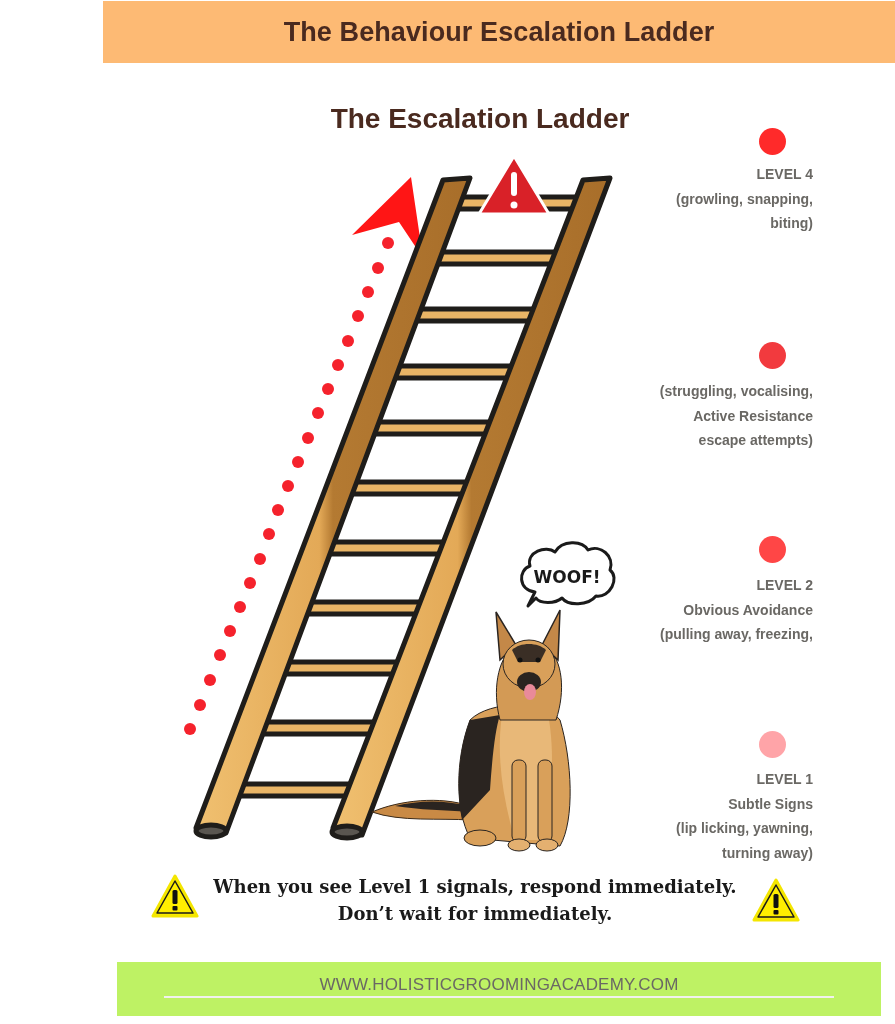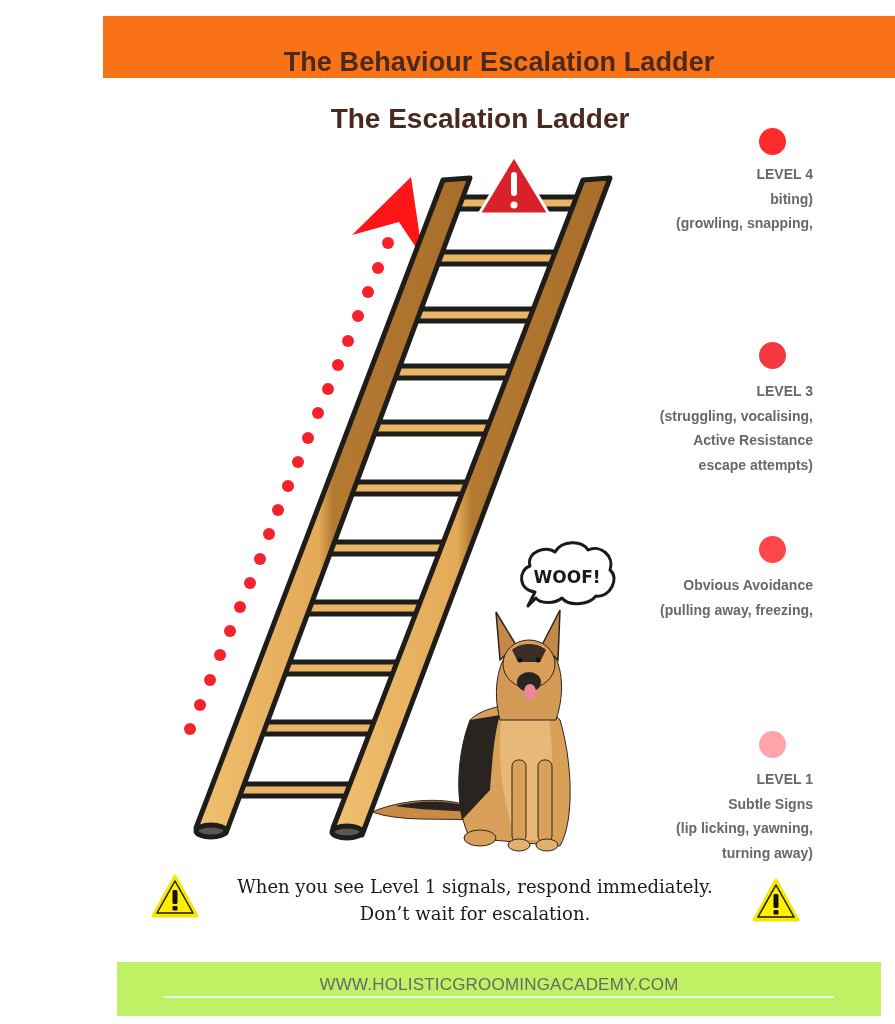--- a/index.html
+++ b/index.html
@@ -1,42 +1,42 @@
 <!DOCTYPE html>
 <html><head>
 <meta charset="utf-8">
 <style>
   html, body { margin:0; padding:0; }
   body {
     width:895px; height:1024px; background:#ffffff; position:relative; overflow:hidden;
     font-family:"Liberation Sans", sans-serif;
   }
   .header-band {
-    position:absolute; left:103px; top:16px; width:792px; height:62px;
-    background:#f97316; display:flex; align-items:flex-end; justify-content:center;
+    position:absolute; left:103px; top:1px; width:792px; height:62px;
+    background:#fdba74; display:flex; align-items:center; justify-content:center;
   }
   .header-title {
     color:#4a2a1f; font-weight:bold; font-size:27px; letter-spacing:0.1px;
   }
   .sub-title {
     position:absolute; left:300px; top:103px; width:360px; text-align:center;
     color:#4a2a1f; font-weight:bold; font-size:28px;
   }
   .level {
     position:absolute; right:82px; width:260px; text-align:right;
     color:#6a6864; font-weight:bold; font-size:14px; line-height:24.5px;
   }
   .level .dot {
     position:absolute; right:27px; width:27px; height:27px; border-radius:50%;
   }
   .level .label { display:block; }
   .illustration { position:absolute; left:0; top:0; }
   .tip {
     position:absolute; left:200px; top:873px; width:550px; text-align:center;
-    font-family:"DejaVu Serif", serif; font-weight:normal; font-size:18px; line-height:27px;
+    font-family:"DejaVu Serif", serif; font-weight:bold; font-size:18px; line-height:27px;
     color:#1a1a1a;
   }
   .warn { position:absolute; width:48px; height:44px; }
   .footer-band {
     position:absolute; left:117px; top:962px; width:764px; height:54px; background:#bef264;
   }
   .footer-url {
     position:absolute; left:0; top:13px; width:100%; text-align:center;
     color:#6a6864; font-size:17px; letter-spacing:0.2px;
   }
@@ -150,36 +150,36 @@
     <circle cx="520" cy="660" r="2.5" fill="#111"></circle>
     <circle cx="538" cy="660" r="2.5" fill="#111"></circle>
     <ellipse cx="530" cy="692" rx="6" ry="8" fill="#e98a9a"></ellipse>
   </g>
 </svg>
 
 <div class="level" style="top:128px;">
   <span class="dot" style="top:0; background:#ff2a2a;"></span>
   <div style="height:34px;"></div>
   <span class="label">LEVEL 4</span>
+  <span class="label">(growling, snapping,</span>
   <span class="label">biting)</span>
-  <span class="label">(growling, snapping,</span>
 </div>
 
 <div class="level" style="top:342px;">
   <span class="dot" style="top:0; background:#f23a3e;"></span>
   <div style="height:37px;"></div>
-  <span class="label">LEVEL 3</span>
   <span class="label">(struggling, vocalising,</span>
   <span class="label">Active Resistance</span>
   <span class="label">escape attempts)</span>
 </div>
 
 <div class="level" style="top:536px;">
   <span class="dot" style="top:0; background:#ff4646;"></span>
   <div style="height:37px;"></div>
+  <span class="label">LEVEL 2</span>
   <span class="label">Obvious Avoidance</span>
   <span class="label">(pulling away, freezing,</span>
 </div>
 
 <div class="level" style="top:731px;">
   <span class="dot" style="top:0; background:#ffa4a8;"></span>
   <div style="height:36px;"></div>
   <span class="label">LEVEL 1</span>
   <span class="label">Subtle Signs</span>
   <span class="label">(lip licking, yawning,</span>
@@ -188,21 +188,21 @@
 
 <svg class="warn" style="left:151px; top:874px;" viewBox="0 0 48 44">
   <polygon points="24,2 46,42 2,42" fill="#ffee00" stroke="#f4e600" stroke-width="3" stroke-linejoin="round"></polygon>
   <polygon points="24,7 42,39 6,39" fill="#ffee00" stroke="#1a1a1a" stroke-width="1.5" stroke-linejoin="round"></polygon>
   <rect x="21.5" y="16" width="5" height="14" rx="1.5" fill="#111"></rect>
   <rect x="21.5" y="32" width="5" height="4.5" rx="1" fill="#111"></rect>
 </svg>
 
 <div class="tip">
   <div>When you see Level 1 signals, respond immediately.</div>
-  <div>Don’t wait for escalation.</div>
+  <div>Don’t wait for immediately.</div>
 </div>
 
 <svg class="warn" style="left:752px; top:878px;" viewBox="0 0 48 44">
   <polygon points="24,2 46,42 2,42" fill="#ffee00" stroke="#f4e600" stroke-width="3" stroke-linejoin="round"></polygon>
   <polygon points="24,7 42,39 6,39" fill="#ffee00" stroke="#1a1a1a" stroke-width="1.5" stroke-linejoin="round"></polygon>
   <rect x="21.5" y="16" width="5" height="14" rx="1.5" fill="#111"></rect>
   <rect x="21.5" y="32" width="5" height="4.5" rx="1" fill="#111"></rect>
 </svg>
 
 <div class="footer-band">

